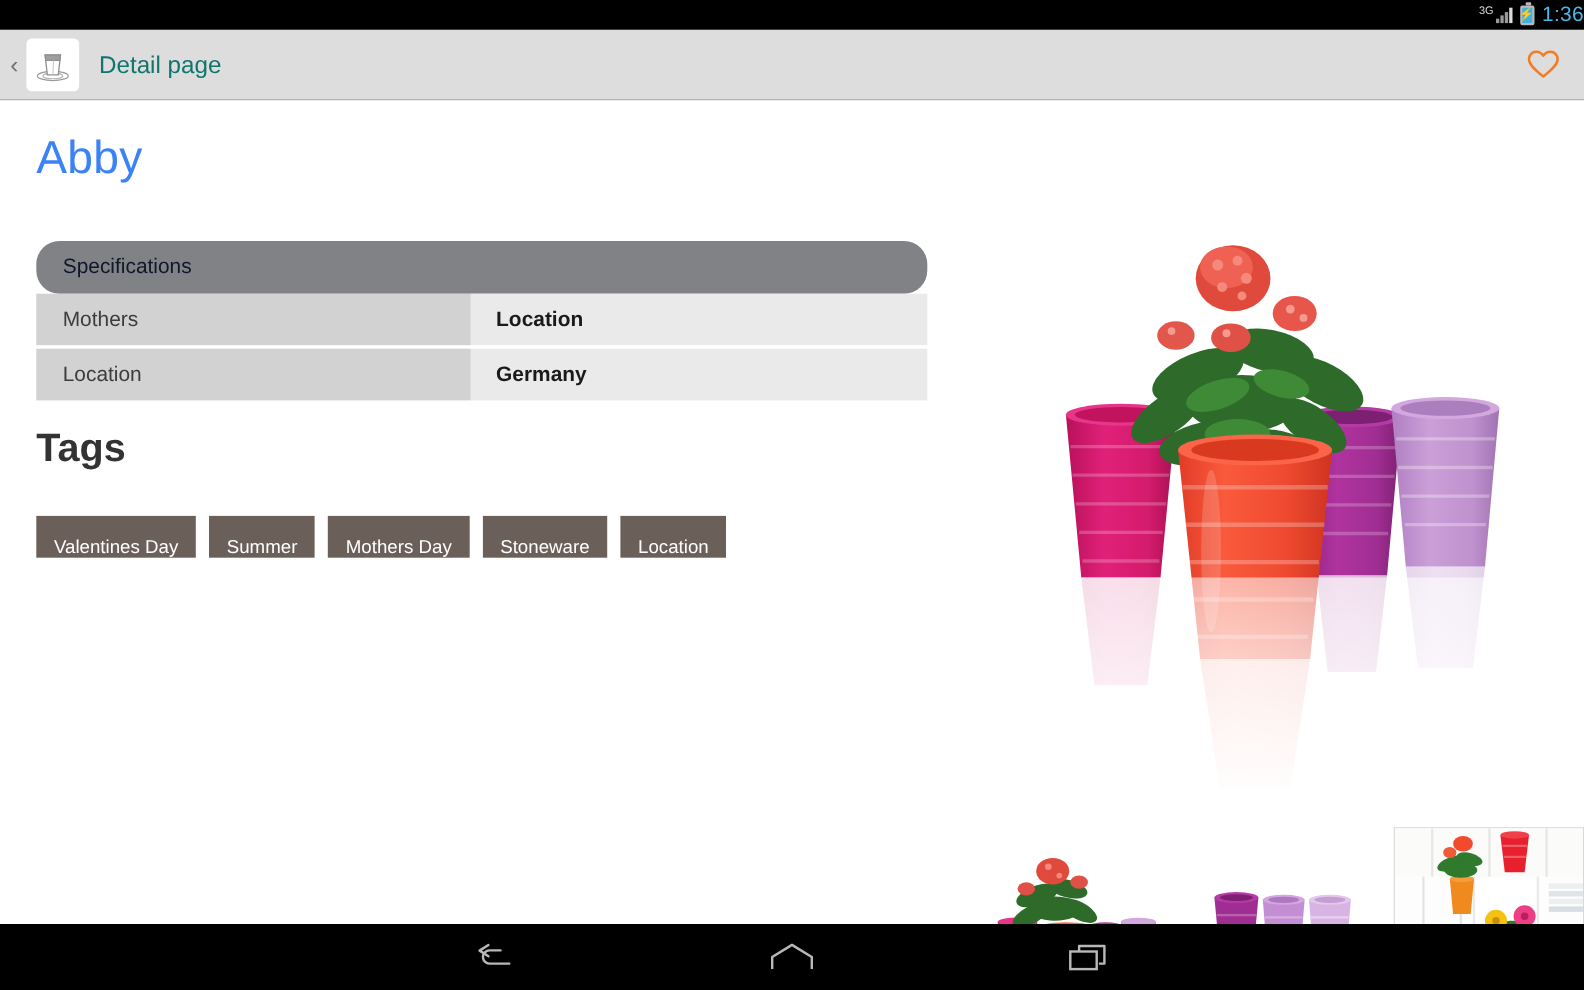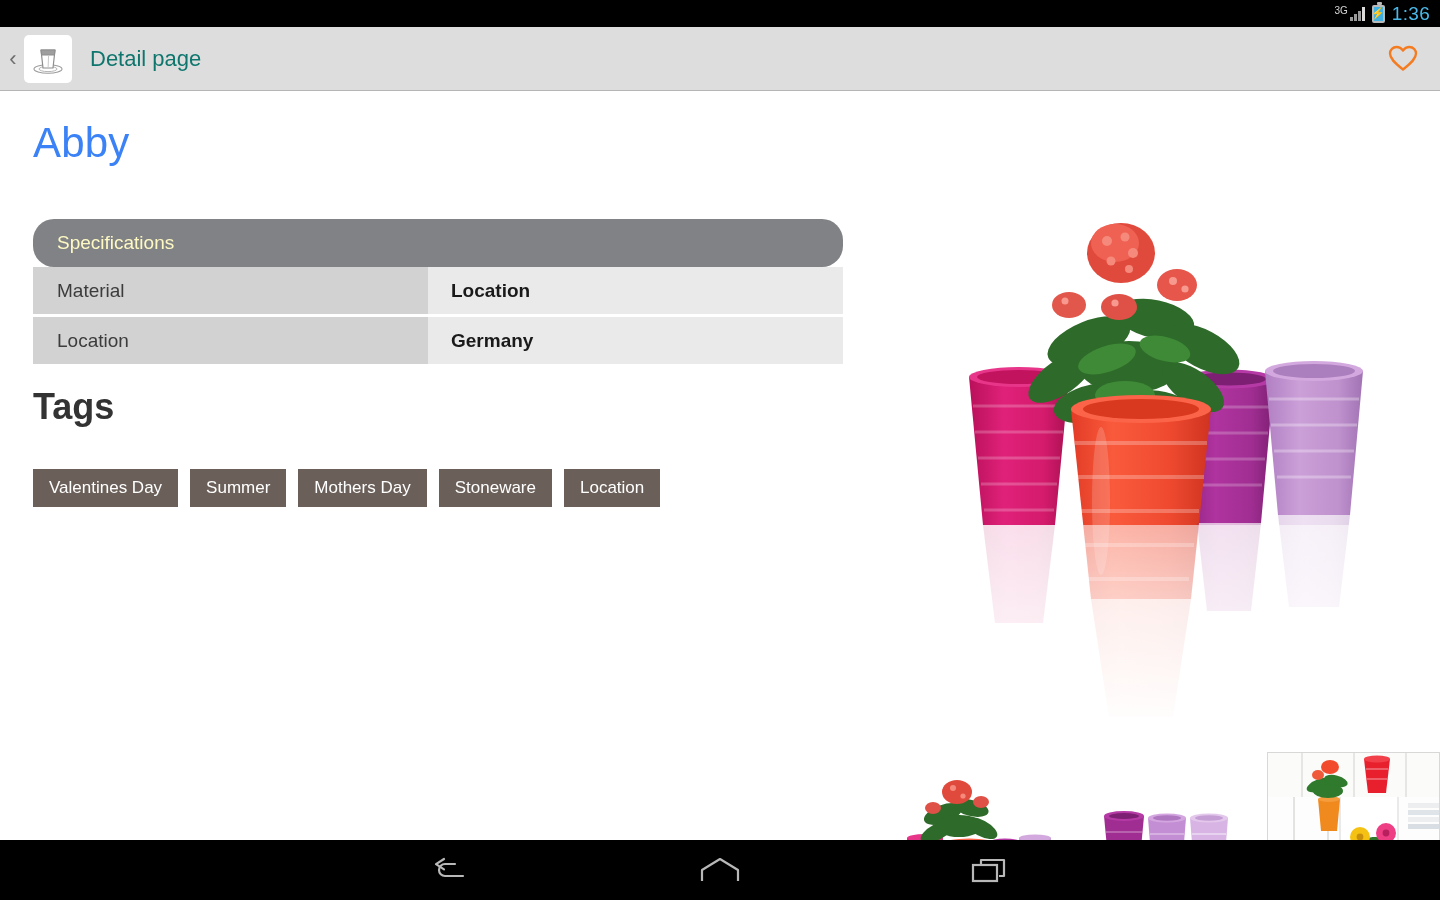--- a/index.html
+++ b/index.html
@@ -10,21 +10,20 @@
     overflow: hidden;
   }
   #screen { position: relative; width: 1440px; height: 900px; }
 
   
   .status-bar {
     position: absolute; top: 0; left: 0;
     width: 1440px; height: 27px;
     background: #000;
     display: flex; align-items: center; justify-content: flex-end;
-    padding-right: 10px;
   }
   .status-right { display: flex; align-items: center; gap: 7px; }
   .net-label {
     color: #d6d6d6; font-size: 10px; line-height: 1;
     align-self: flex-start; margin-top: 3px; margin-right: -5px;
   }
   .signal-bars { display: flex; align-items: flex-end; gap: 1px; height: 15px; }
   .signal-bars i { display: block; width: 3px; background: #9a9a9a; }
   .signal-bars i:nth-child(1) { height: 4px; }
   .signal-bars i:nth-child(2) { height: 7px; }
@@ -77,21 +76,21 @@
     position: absolute; left: 33px; top: 16px;
     font-size: 42px; color: #3b82f6; font-weight: 400; letter-spacing: .2px; margin-top: 12px;
   }
 
   
   .spec-table {
     position: absolute; left: 33px; top: 128px; width: 810px;
     border-collapse: collapse;
   }
   .spec-table th {
-    background: #808285; color: #fef9c3; text-align: left;
+    background: #808285; color: #0f172a; text-align: left;
     font-size: 19px; font-weight: 400; padding: 13px 0 13px 24px;
     height: 48px;
     border-radius: 21px;
   }
   .spec-table td { height: 47px; font-size: 19px; vertical-align: middle; }
   .spec-label {
     background: #d2d2d2; color: #3c3c3c; width: 395px;
     padding-left: 24px; font-weight: 400;
   }
   .spec-value {
@@ -103,21 +102,21 @@
   .tags-title {
     position: absolute; left: 33px; top: 295px;
     font-size: 36px; color: #333333; font-weight: 700;
   }
   .tags-row {
     position: absolute; left: 33px; top: 378px;
     display: flex; gap: 12px;
   }
   .tag-chip {
     background: #6b6059; color: #ffffff; font-size: 17px;
-    padding: 0 16px; height: 38px; line-height: 38px;
+    padding: 10px 16px; height: 38px; line-height: 38px;
     white-space: nowrap; cursor: pointer;
   }
 
   
   .hero-image {
     position: absolute; left: 893px; top: 90px;
     width: 547px; height: 552px; overflow: hidden; cursor: pointer;
     background:#fff;
   }
   .thumb-strip {
@@ -183,21 +182,21 @@
     <div class="page-title">Abby</div>
 
     <table class="spec-table">
       <thead>
         <tr>
           <th colspan="2">Specifications</th>
         </tr>
       </thead>
       <tbody>
         <tr>
-          <td class="spec-label">Material</td>
+          <td class="spec-label">Mothers</td>
           <td class="spec-value">Location</td>
         </tr>
         <tr class="row-gap">
             <td></td>
             <td></td>
           </tr>
         <tr>
           <td class="spec-label">Location</td>
           <td class="spec-value">Germany</td>
         </tr>

